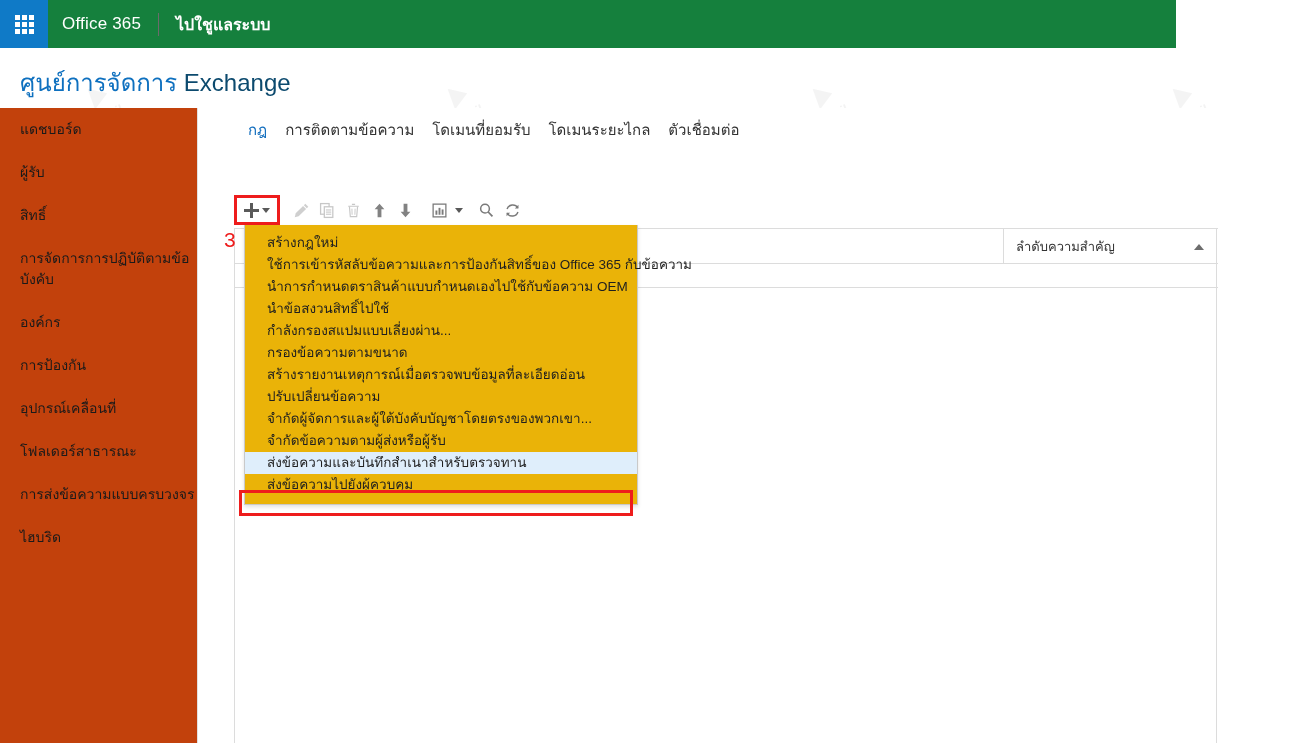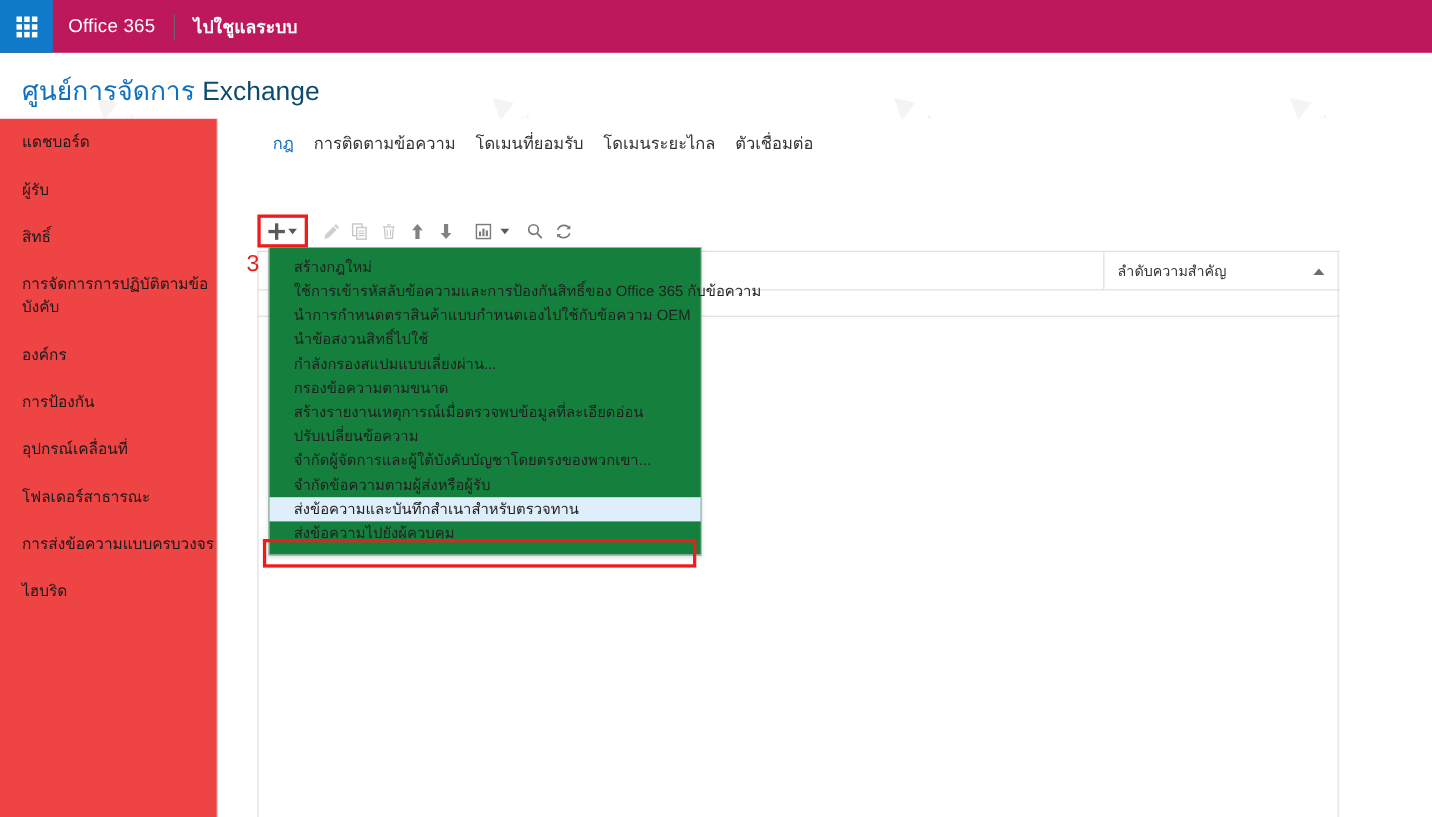--- a/index.html
+++ b/index.html
@@ -31,22 +31,22 @@
     width: 0; height: 0;
     border-left: 17px solid #f3f3f3;
     border-top: 11px solid transparent;
     border-bottom: 11px solid transparent;
     margin-bottom: 2px;
   }
 
   
   #topbar {
     position: absolute; left: 0; top: 0;
-    width: 1302px; height: 48px;
-    background: #be185d;
+    width: 1176px; height: 48px;
+    background: #15803d;
     z-index: 5;
     padding-left: 36px;
   }
   #waffle {
     position: absolute; left: 0; top: 0;
     width: 48px; height: 48px;
     background: #0f7ac7;
     display: flex; align-items: center; justify-content: center;
     cursor: pointer;
   }
@@ -82,21 +82,21 @@
     color: #0e70bf;
     z-index: 3;
     white-space: nowrap;
   }
   #page-title .light { color: #0c4a6e; }
 
   
   #sidebar {
     position: absolute; left: 0; top: 108px;
     width: 198px; height: 635px;
-    background: #ef4444;
+    background: #c2410c;
     border-right: 1px solid #e1e1e1;
     z-index: 3;
   }
   .nav-item {
     padding: 11px 0 11px 20px;
     font-size: 14px;
     color: #1a1a1a;
     line-height: 1.5;
     cursor: pointer;
     width: 197px;
@@ -179,21 +179,21 @@
   #annot-3 {
     position: absolute; left: 224px; top: 228px;
     font-size: 21px; color: #ee1c1c;
     z-index: 12;
   }
 
   
   #dropdown {
     position: absolute; left: 244px; top: 225px;
     width: 394px;
-    background: #15803d;
+    background: #eab308;
     border: 1px solid #c9c9c9;
     border-top: none;
     box-shadow: 0 2px 4px rgba(0,0,0,.12);
     z-index: 10;
     padding: 7px 0 8px 0;
   }
   .menu-item {
     font-size: 13.5px;
     color: #1f1f1f;
     padding: 2px 10px 2px 22px;

